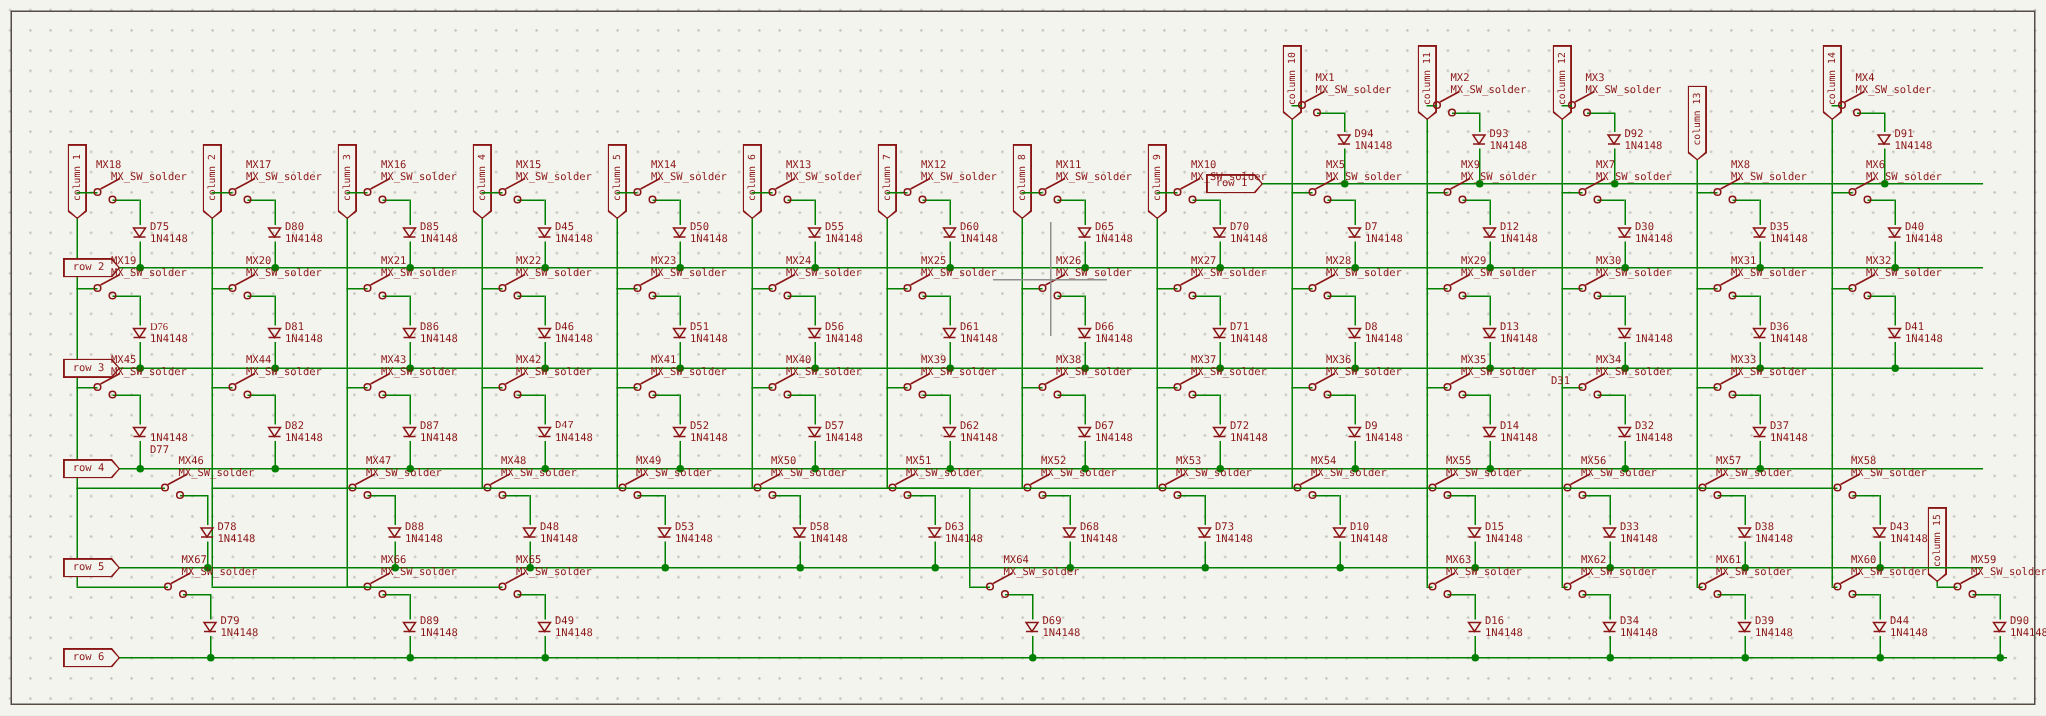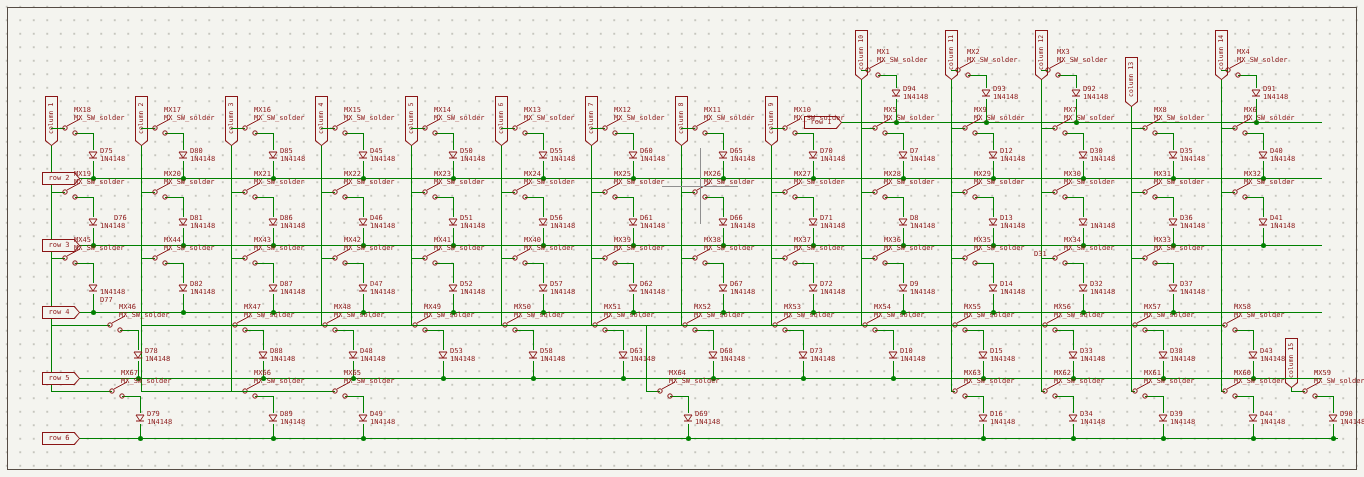--- a/index.html
+++ b/index.html
@@ -221,21 +221,21 @@
           <circle cx="15" cy="17" r="2.2" fill="none" stroke="currentColor" stroke-width="1"></circle>
           <line x1="7" y1="10" x2="20" y2="3" stroke="currentColor" stroke-width="1"></line>
         </svg>
       </div>
       <div class="sym" style="left: 87px; top: 150px;">
         <svg width="12" height="12">
           <polygon points="2,2 10,2 6,8" fill="none" stroke="currentColor" stroke-width="1"></polygon>
           <line x1="2" y1="8" x2="10" y2="8" stroke="currentColor" stroke-width="1"></line>
         </svg>
       </div>
-      <div class="slabel" style="left: 74px; top: 106px;">MX18</div>
+      <div class="slabel" style="left: 64px; top: 106px;">MX18</div>
       <div class="slabel" style="left: 74px; top: 114px;">MX_SW_solder</div>
       <div class="slabel" style="left: 100px; top: 147px;">D75</div>
       <div class="slabel" style="left: 100px; top: 155px;">1N4148</div>
       <div class="wire" style="left: 141px; top: 128px; width: 14px; height: 1px;"></div>
       <div class="wire" style="left: 165px; top: 133px; width: 18px; height: 1px;"></div>
       <div class="wire" style="left: 183px; top: 133px; width: 1px; height: 17px;"></div>
       <div class="wire" style="left: 183px; top: 161px; width: 1px; height: 17px;"></div>
       <div class="dot" style="left: 181px; top: 176px;"></div>
       <div class="sym" style="left: 150px; top: 116px;">
         <svg width="24" height="22">
@@ -531,21 +531,21 @@
         </svg>
       </div>
       <div class="sym" style="left: 87px; top: 217px;">
         <svg width="12" height="12">
           <polygon points="2,2 10,2 6,8" fill="none" stroke="currentColor" stroke-width="1"></polygon>
           <line x1="2" y1="8" x2="10" y2="8" stroke="currentColor" stroke-width="1"></line>
         </svg>
       </div>
       <div class="slabel" style="left: 74px; top: 170px;">MX19</div>
       <div class="slabel" style="left: 74px; top: 178px;">MX_SW_solder</div>
-      <div class="slabel" style="left: 114px; top: 214px;">D76</div>
+      <div class="slabel" style="left: 100px; top: 214px; font-family: Liberation Serif, serif;">D76</div>
       <div class="slabel" style="left: 100px; top: 222px;">1N4148</div>
       <div class="wire" style="left: 141px; top: 192px; width: 14px; height: 1px;"></div>
       <div class="wire" style="left: 165px; top: 197px; width: 18px; height: 1px;"></div>
       <div class="wire" style="left: 183px; top: 197px; width: 1px; height: 20px;"></div>
       <div class="wire" style="left: 183px; top: 228px; width: 1px; height: 17px;"></div>
       <div class="dot" style="left: 181px; top: 243px;"></div>
       <div class="sym" style="left: 150px; top: 180px;">
         <svg width="24" height="22">
           <circle cx="5" cy="12" r="2.2" fill="none" stroke="currentColor" stroke-width="1"></circle>
           <circle cx="15" cy="17" r="2.2" fill="none" stroke="currentColor" stroke-width="1"></circle>

